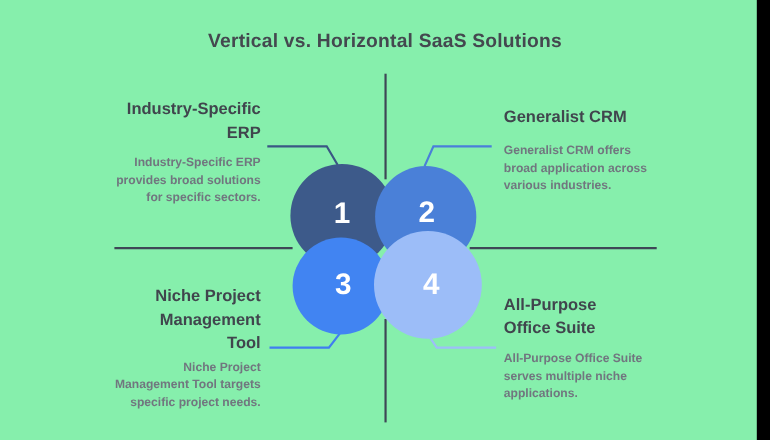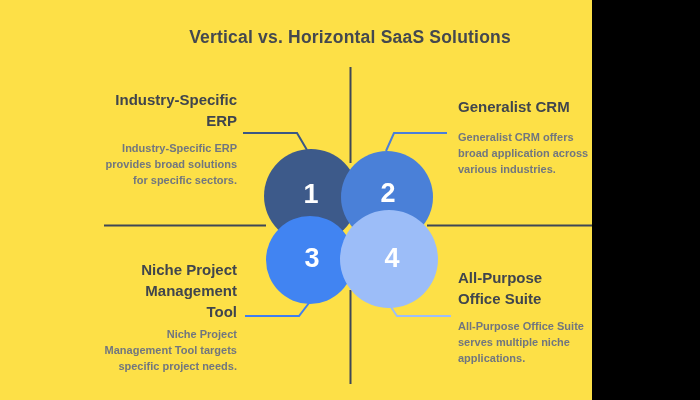--- a/index.html
+++ b/index.html
@@ -1,17 +1,17 @@
 <!DOCTYPE html>
 <html><head>
 <meta charset="utf-8">
 <style>
   html,body{margin:0;padding:0;}
   body{background:#000;font-family:"Liberation Sans","DejaVu Sans",sans-serif;}
-  .canvas{position:relative;width:592px;height:400px;background:#fde047;overflow:hidden;}
+  .canvas{position:relative;width:688px;height:400px;background:#86efac;overflow:hidden;}
   .title{position:absolute;top:27px;left:0;width:700px;text-align:center;
          font-size:17.5px;font-weight:800;letter-spacing:.2px;color:#44484F;}
   .diagram-svg{position:absolute;left:0;top:0;}
   .quad{position:absolute;}
   .quad h3{margin:0;font-size:15px;line-height:21px;font-weight:800;color:#40454D;}
   .quad p{margin:0;font-size:11px;line-height:16px;font-weight:700;color:#71767F;}
   .q-tl{left:97px;top:89px;width:140px;text-align:right;}
   .q-tl p{margin-top:9px;}
   .q-tr{left:458px;top:96px;width:136px;text-align:left;}
   .q-tr p{margin-top:12px;}

